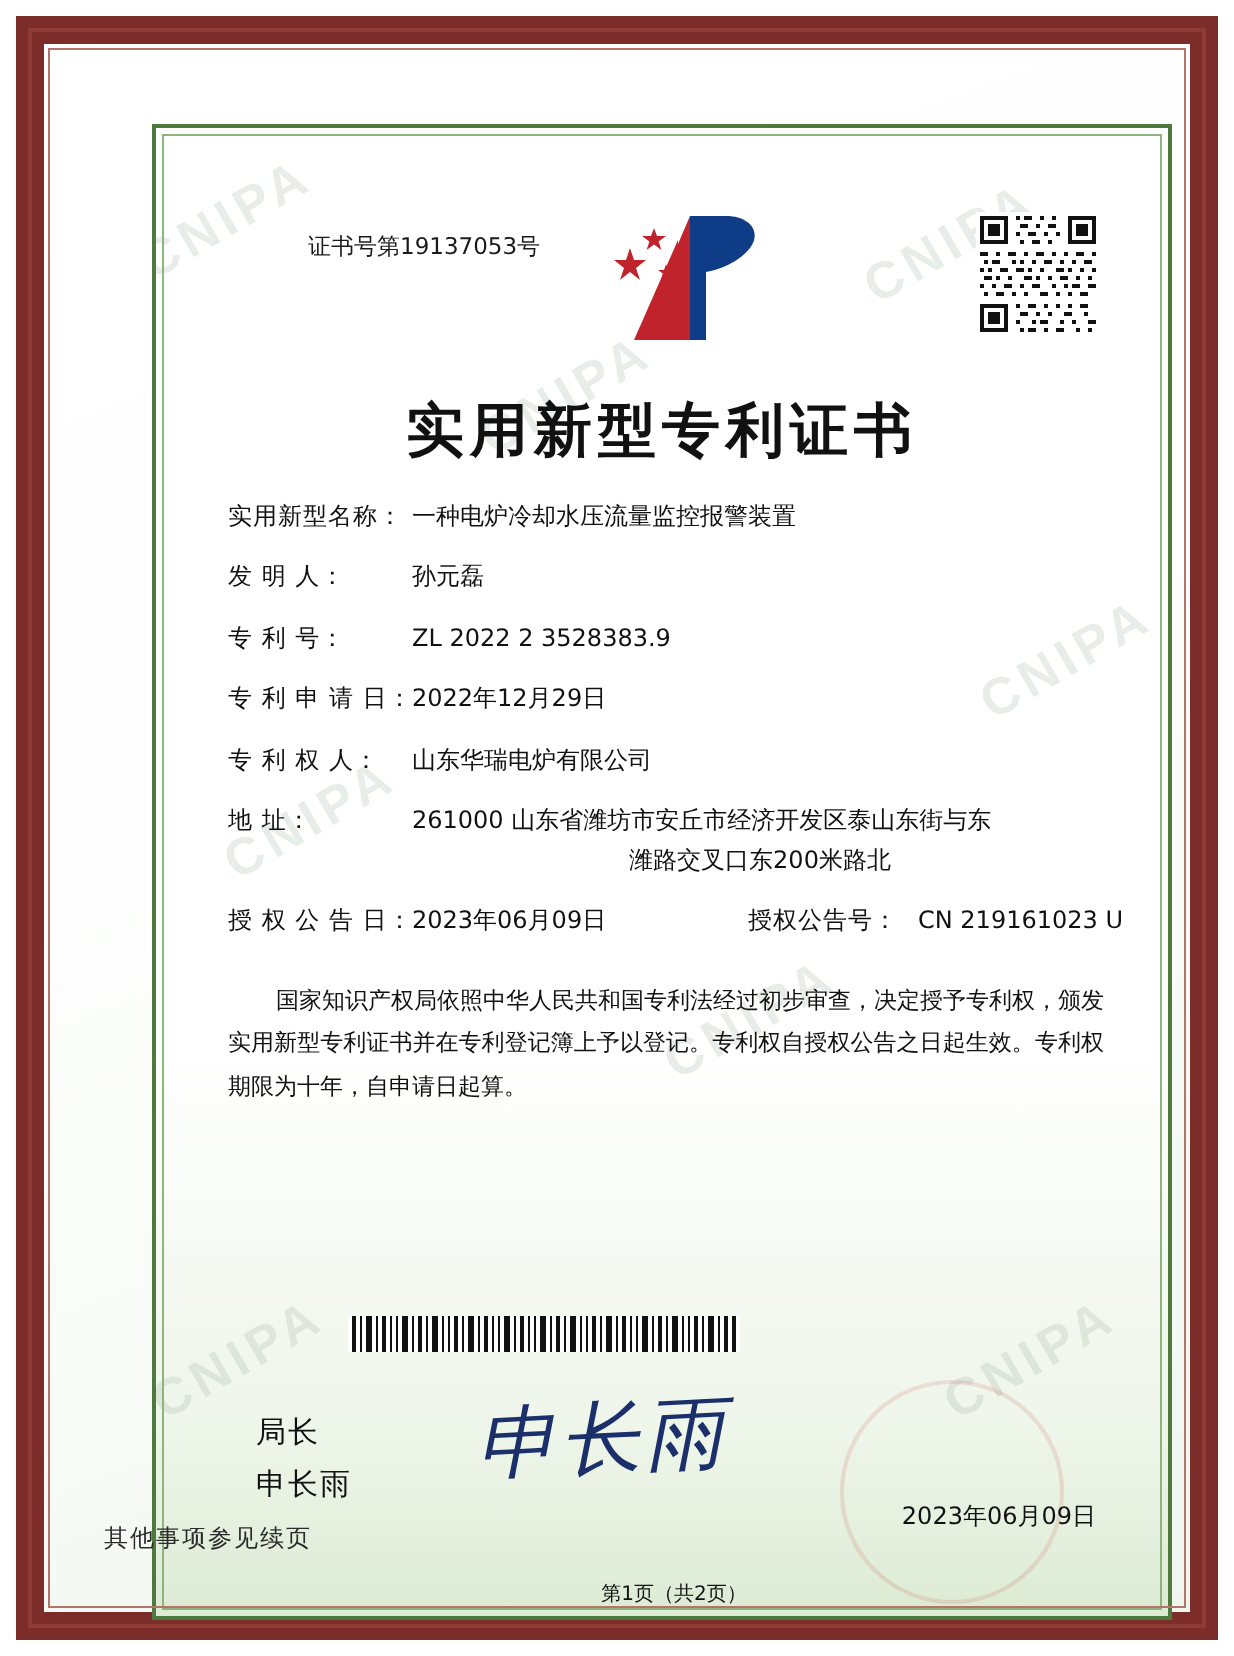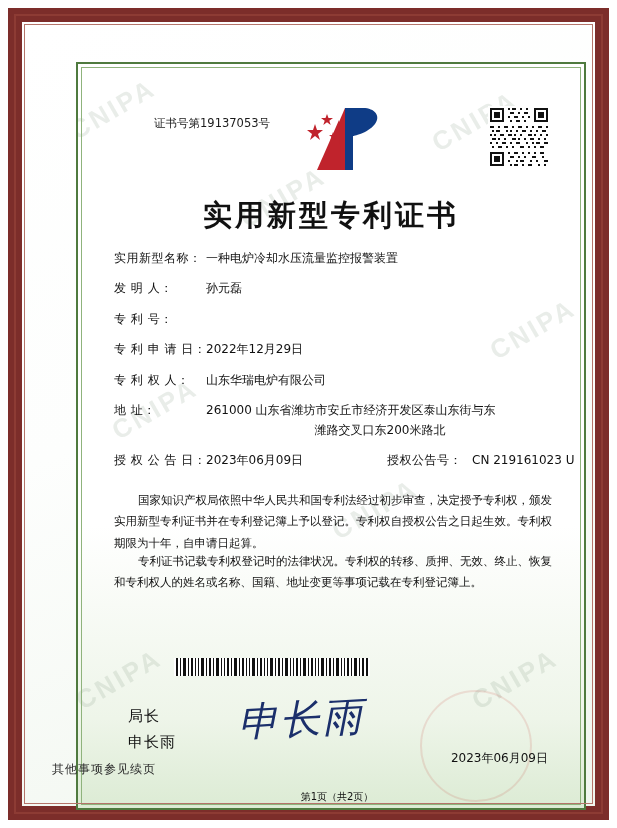--- a/index.html
+++ b/index.html
@@ -144,21 +144,21 @@
   .field-value {
     flex: 1 1 auto;
     word-break: break-all;
   }
   .field-row.two-col .field-value {
     flex: 0 0 auto;
     min-width: 150px;
   }
   .sub-label {
     flex: 0 0 auto;
-    margin-left: 31px;
+    margin-left: 18px;
     white-space: nowrap;
     letter-spacing: 0.5px;
   }
   .sub-value {
     flex: 1 1 auto;
     margin-left: 10px;
     white-space: nowrap;
   }
   .addr-cont {
     margin-left: 92px;
@@ -408,20 +408,21 @@
             <div class="field-value">一种电炉冷却水压流量监控报警装置</div>
           </div>
 
           <div class="field-row">
             <div class="field-label">发 明 人：</div>
             <div class="field-value">孙元磊</div>
           </div>
 
           <div class="field-row">
             <div class="field-label">专 利 号：</div>
+            <div class="field-value">ZL 2022 2 3528383.9</div>
           </div>
 
           <div class="field-row">
             <div class="field-label">专 利 申 请 日：</div>
             <div class="field-value">2022年12月29日</div>
           </div>
 
           <div class="field-row">
             <div class="field-label">专 利 权 人：</div>
             <div class="field-value">山东华瑞电炉有限公司</div>
@@ -437,21 +438,20 @@
           <div class="field-row two-col">
             <div class="field-label">授 权 公 告 日：</div>
             <div class="field-value">2023年06月09日</div>
             <div class="sub-label">授权公告号：</div>
             <div class="sub-value">CN 219161023 U</div>
           </div>
 
         </div>
 
         <div class="para para-1">国家知识产权局依照中华人民共和国专利法经过初步审查，决定授予专利权，颁发实用新型专利证书并在专利登记簿上予以登记。专利权自授权公告之日起生效。专利权期限为十年，自申请日起算。</div>
-        <div class="para para-2">专利证书记载专利权登记时的法律状况。专利权的转移、质押、无效、终止、恢复和专利权人的姓名或名称、国籍、地址变更等事项记载在专利登记簿上。</div>
 
         <div class="barcode">
           <svg width="196" height="18" viewBox="0 0 196 18" xmlns="http://www.w3.org/2000/svg" shape-rendering="crispEdges">
             <rect width="196" height="18" fill="#ffffff"></rect>
             <g fill="#111111">
               <rect x="2" y="0" width="2" height="18"></rect>
                 <rect x="6" y="0" width="1" height="18"></rect>
               <rect x="9" y="0" width="3" height="18"></rect>
                 <rect x="14" y="0" width="1" height="18"></rect>
               <rect x="17" y="0" width="2" height="18"></rect>

